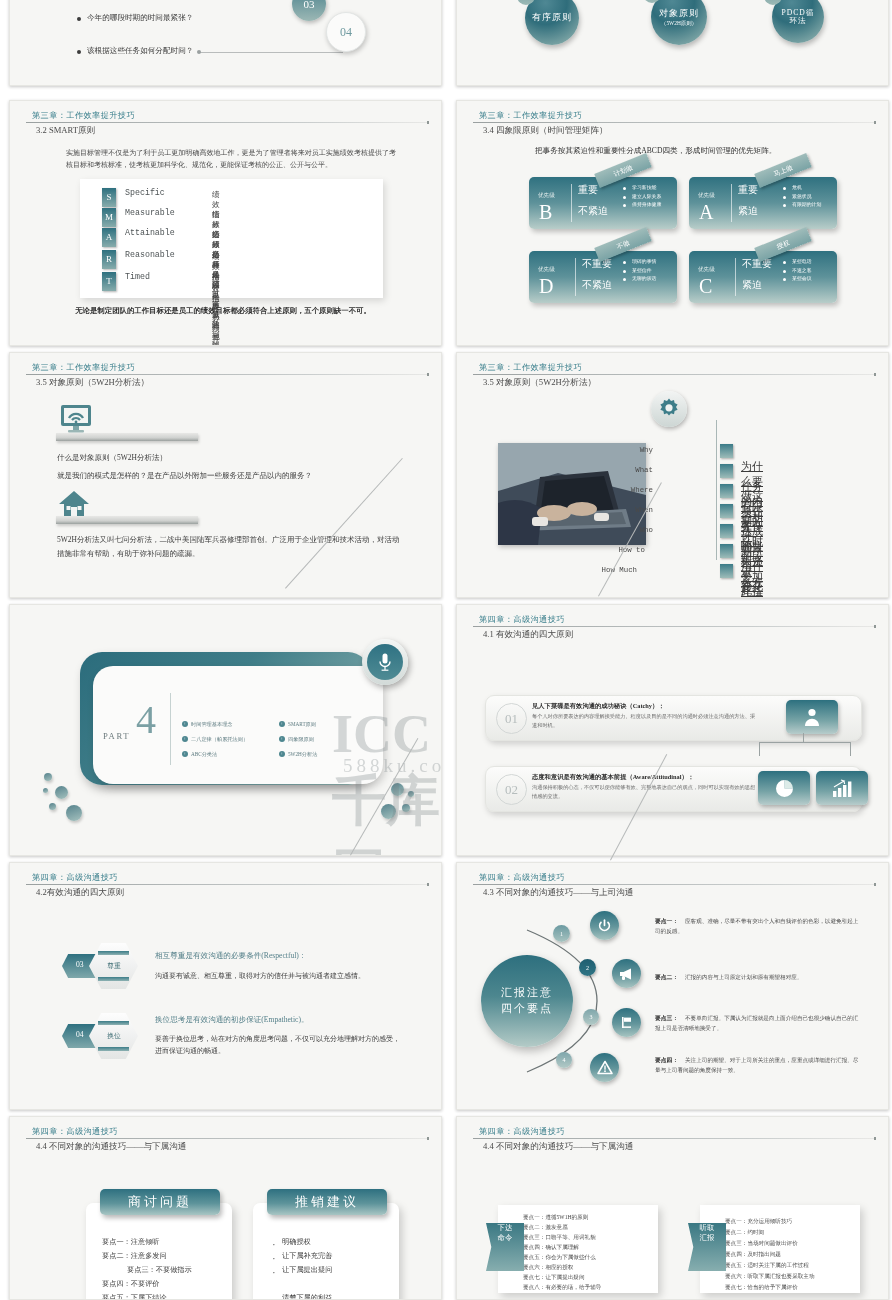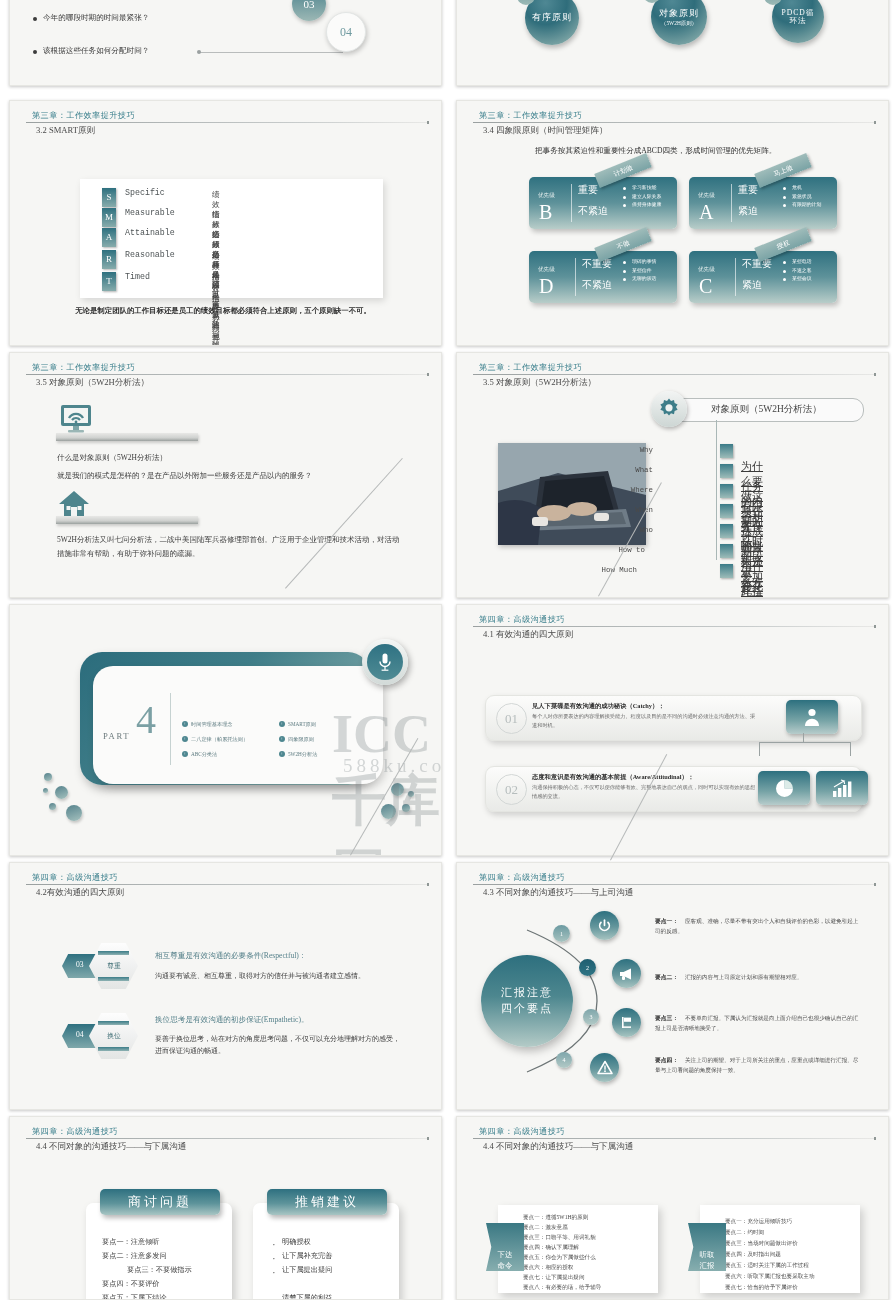--- a/index.html
+++ b/index.html
@@ -16,21 +16,21 @@
   
   .chap{position:absolute;left:22px;top:9px;font-size:8.2px;color:#3a7f8c;
         letter-spacing:.4px;}
   .chap-rule{position:absolute;left:16px;right:14px;top:21px;height:1px;
         background:linear-gradient(90deg,#9aa0a0,#c9cdcd 70%,#e8e8e6);}
   .chap-rule:after{content:"";position:absolute;right:-2px;top:-1px;width:2px;height:3px;background:#8f9795;}
   .subt{position:absolute;left:26px;top:24px;font-size:8.6px;color:#4a4a4a;}
 
   
   #s1{top:-52px;height:138px;}
-  #s1 .b{position:absolute;font-size:7.6px;color:#3b3b3b;}
+  #s1 .b{position:absolute;font-size:7.6px;color:#3b3b3b;margin-left:44px;}
   #s1 .b:before{content:"";position:absolute;left:-10px;top:4px;width:4px;height:4px;
       border-radius:50%;background:#3c3c3c;}
   .circ{position:absolute;border-radius:50%;color:#fff;text-align:center;
         font-family:"Liberation Serif",serif;}
   #s1 .dotline{position:absolute;height:1px;background:#b9bcbc;}
   #s1 .dotline:before{content:"";position:absolute;left:-3px;top:-2px;width:4px;height:4px;
       border-radius:50%;background:#9aa0a0;}
 
   
   #s2{top:-52px;height:138px;}
@@ -192,21 +192,21 @@
   .tlidot:before{content:"·";position:absolute;left:3px;top:-1px;font-size:11px;color:#555;}
 
   
   #s12{top:1116px;height:184px;}
   .wcard{position:absolute;top:88px;width:160px;height:88px;background:#fff;
        box-shadow:3px 4px 8px rgba(0,0,0,.17);}
   .wtab{position:absolute;top:106px;width:38px;height:48px;
        background:linear-gradient(180deg,#3a7883,#87aeaf);
        clip-path:polygon(0 0,100% 0,100% 100%,0 100%,14% 50%);
        box-shadow:1px 2px 4px rgba(0,0,0,.25);color:#fff;font-size:7.4px;
-       display:flex;flex-direction:column;align-items:center;justify-content:flex-end;line-height:1.4;}
+       display:flex;flex-direction:column;align-items:center;justify-content:flex-start;line-height:1.4;}
   .wli{position:absolute;font-size:5.6px;color:#4a4a4a;line-height:1.95;}
 
   
   .conn{position:absolute;background:#b6b9b9;transform-origin:0 0;height:1px;}
 </style>
 </head>
 <body>
 
 <div class="sheet">
 
@@ -233,20 +233,21 @@
       <span class="n">6</span>
       <span class="t1" style="font-size:7.6px;">PDCD循</span>
       <span class="t1" style="font-size:7.6px;">环法</span>
     </div>
   </div>
 
   <div class="slide w col-l" id="s3">
     <div class="chap">第三章：工作效率提升技巧</div>
     <div class="chap-rule"></div>
     <div class="subt">3.2 SMART原则</div>
+    <div class="para">实施目标管理不仅是为了利于员工更加明确高效地工作，更是为了管理者将来对员工实施绩效考核提供了考核目标和考核标准，使考核更加科学化、规范化，更能保证考核的公正、公开与公平。</div>
     <div class="panel">
       <div class="smart-row" style="top:9px;">
         <span class="smart-k">S</span>
         <span class="smart-w">Specific</span>
         <span class="smart-d">绩效指标必须是具体的</span>
       </div>
       <div class="smart-row" style="top:29px;">
         <span class="smart-k">M</span>
         <span class="smart-w">Measurable</span>
         <span class="smart-d">绩效指标必须是可以衡量的</span>
@@ -363,23 +364,20 @@
     </span>
     <div class="shelf" style="left:46px;top:163px;width:142px;"></div>
     <div class="txt" style="left:47px;top:180px;width:345px;">5W2H分析法又叫七问分析法，二战中美国陆军兵器修理部首创。广泛用于企业管理和技术活动，对活动措施非常有帮助，有助于弥补问题的疏漏。</div>
   </div>
 
   <div class="slide w col-r" id="s6">
     <div class="chap">第三章：工作效率提升技巧</div>
     <div class="chap-rule"></div>
     <div class="subt">3.5 对象原则（5W2H分析法）</div>
 
-    <div class="pillcap">
-      <span>对象原则（5W2H分析法）</span>
-    </div>
     <div class="gear">
       <svg width="24" height="24" viewBox="0 0 24 24">
         <path fill="#3d7d89" d="M12 1.6l2 2.3 3-.9.6 3.1 3 1.3-1.6 2.7 1.6 2.7-3 1.3-.6 3.1-3-.9-2 2.3-2-2.3-3 .9-.6-3.1-3-1.3L5 10.1 3.4 7.4l3-1.3L7 3l3 .9z"></path>
         <circle cx="12" cy="10.8" r="3.6" fill="#eef2f1"></circle>
       </svg>
     </div>
 
     <div class="photo">
       <svg width="148" height="102" viewBox="0 0 148 102">
         <rect width="148" height="102" fill="#8d9aa4"></rect>

